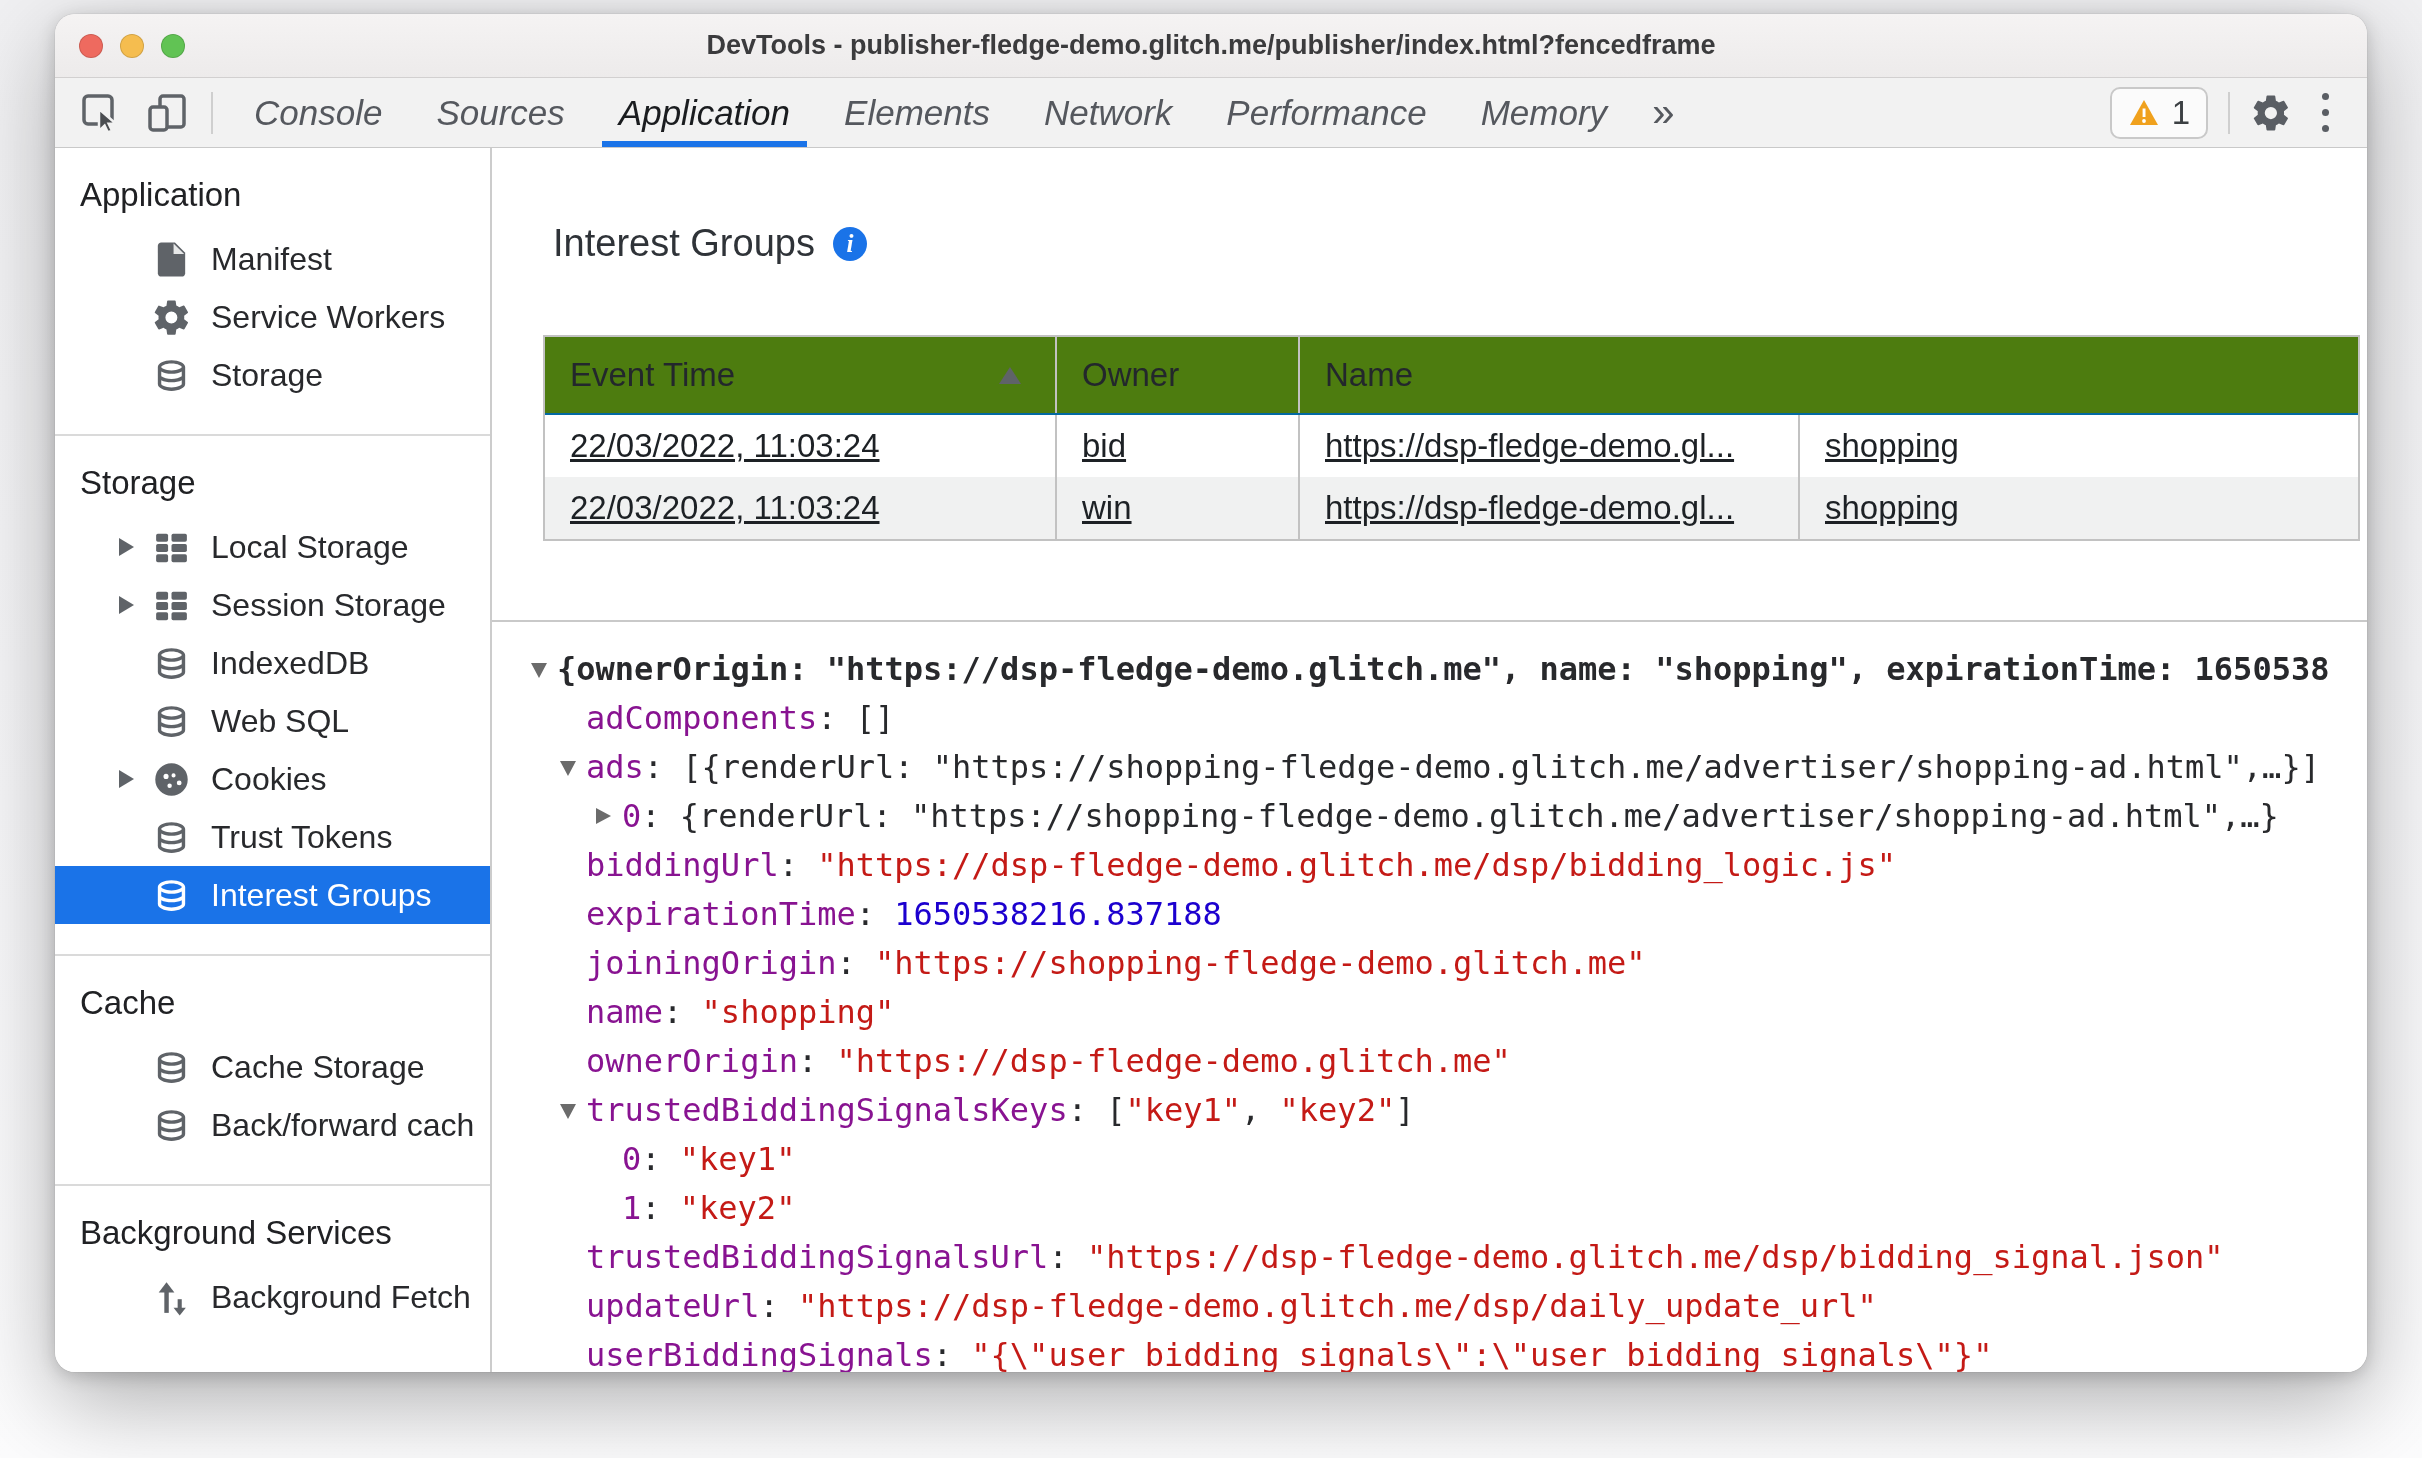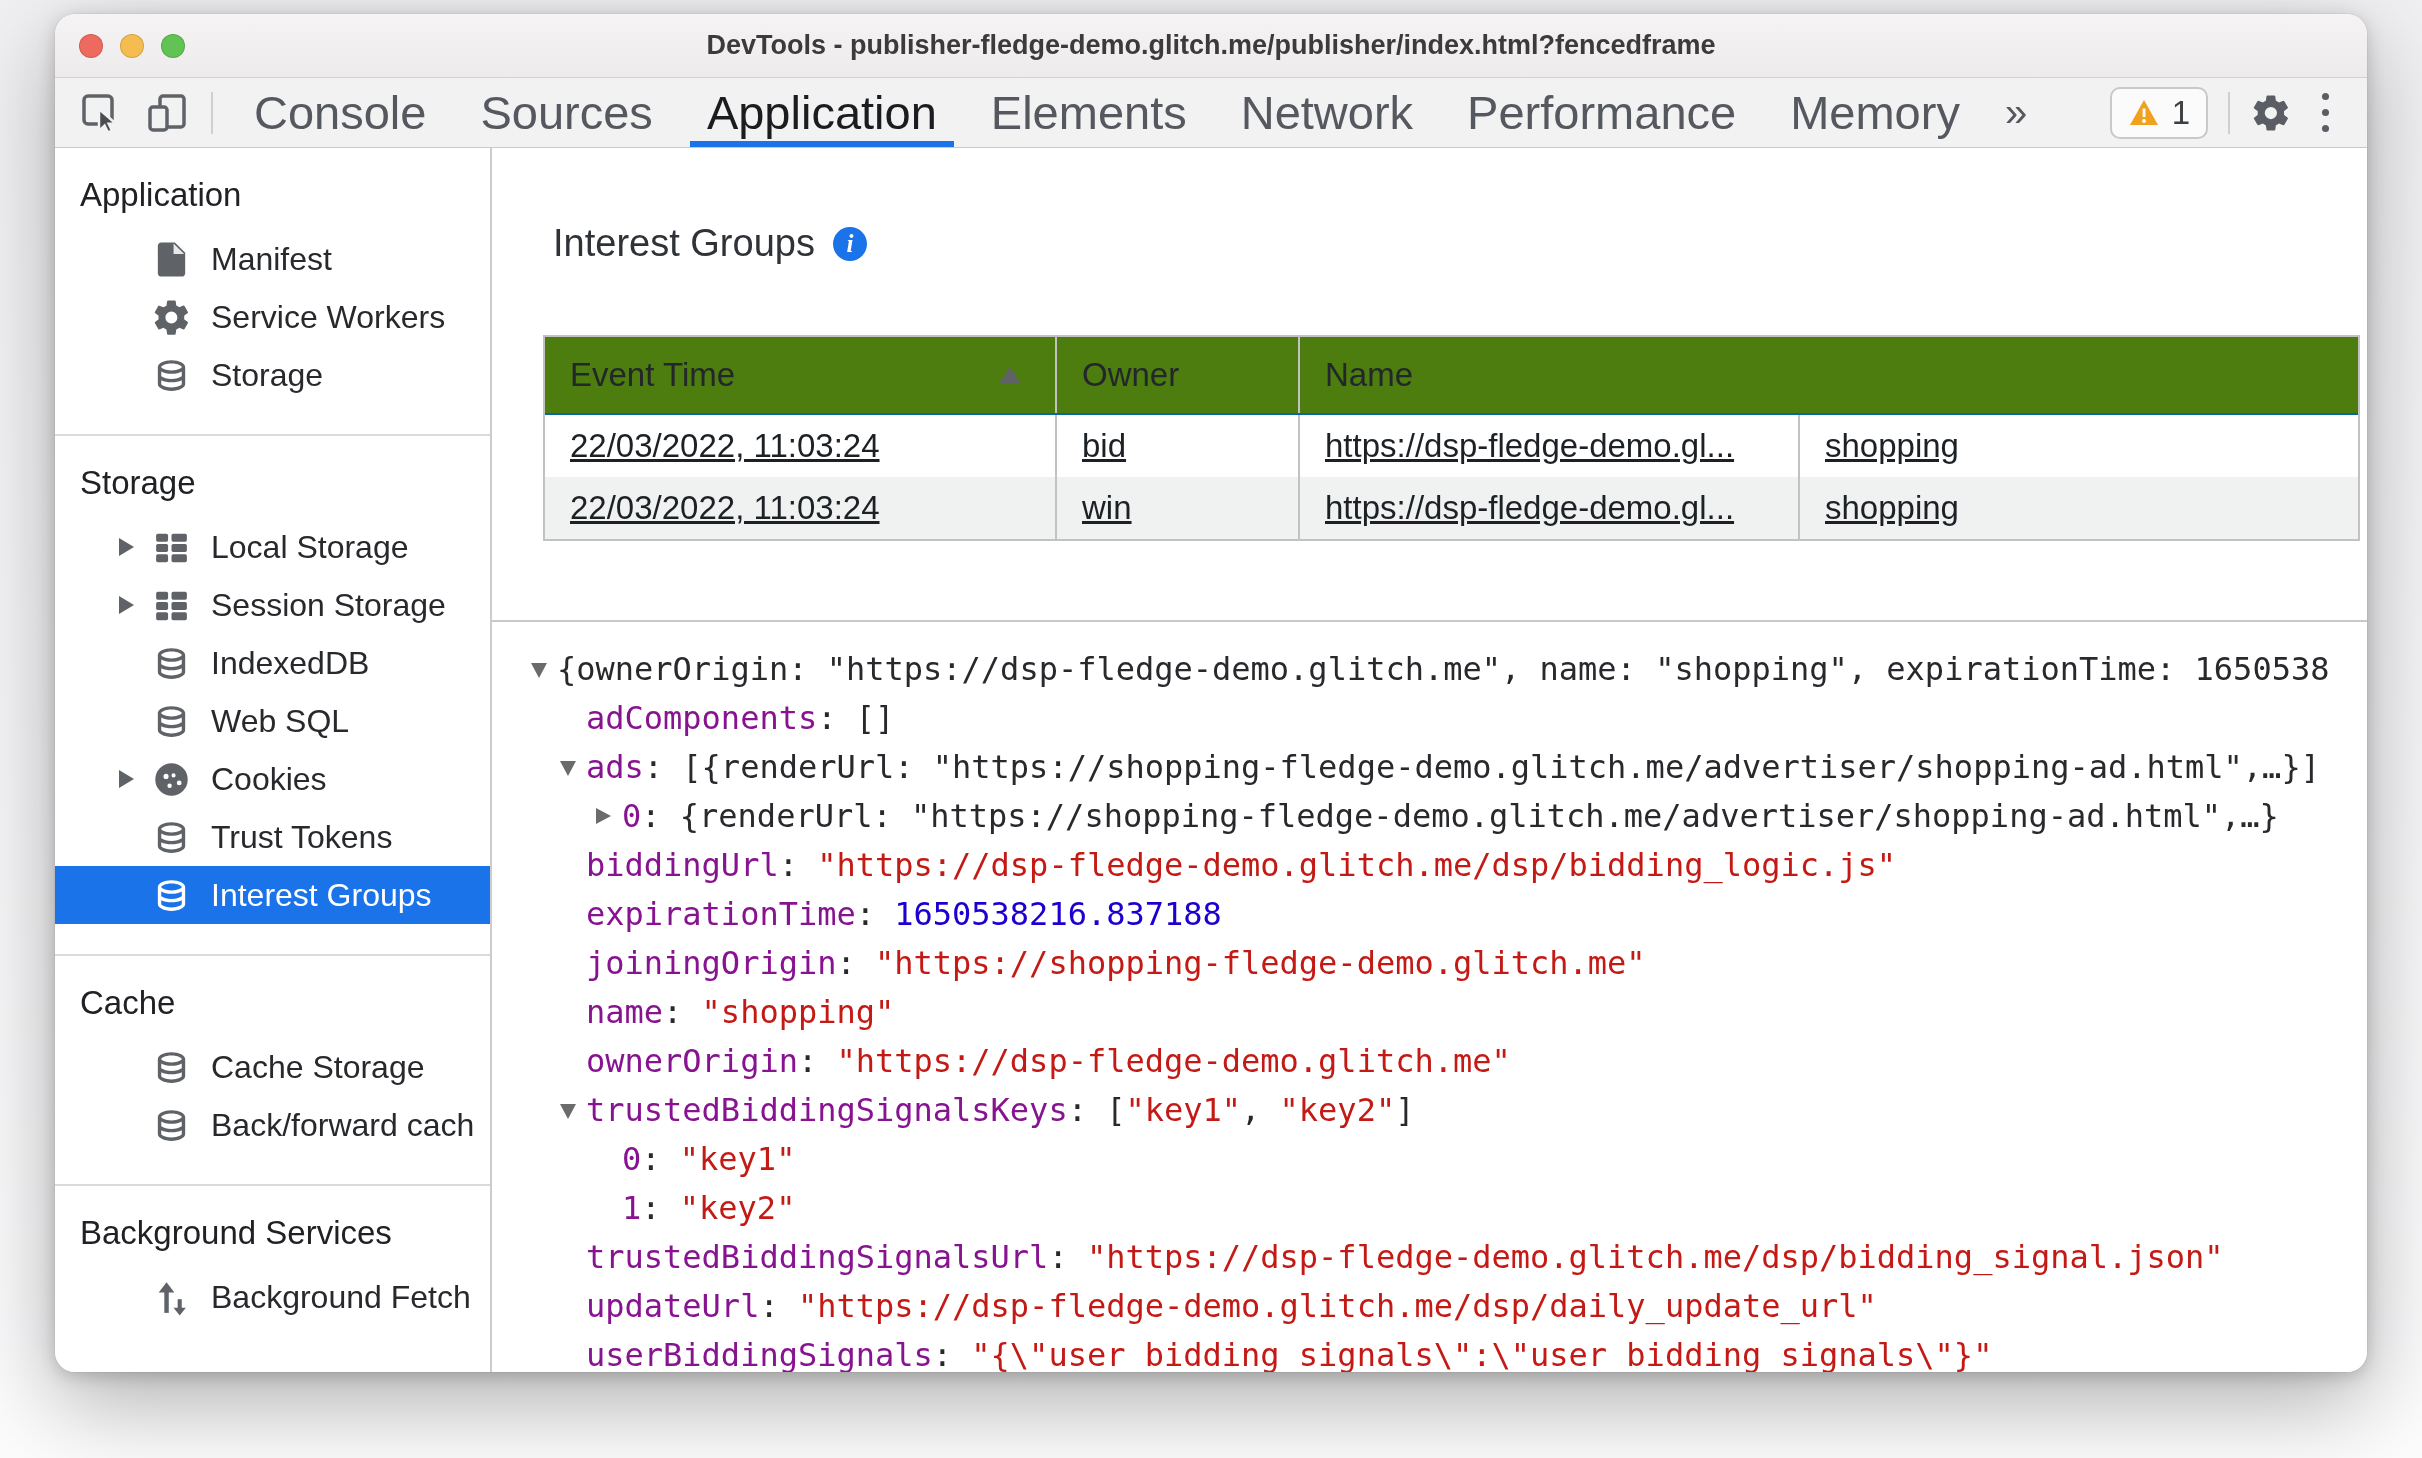--- a/index.html
+++ b/index.html
@@ -22,22 +22,22 @@
   .dot { width: 24px; height: 24px; border-radius: 50%; border: 1px solid rgba(0,0,0,.14); }
   .dot.red { background: #ee6a5f; } .dot.yellow { background: #f5bd4f; } .dot.green { background: #61c354; }
   .win-title { position: absolute; left: 200px; right: 200px; text-align: center;
     font-size: 27px; font-weight: bold; color: #3b3b3d; white-space: nowrap; overflow: hidden; }
   
   .toolbar { height: 70px; flex: 0 0 70px; background: #f2f2f2; border-bottom: 1px solid #c9c9c9;
     display: flex; align-items: stretch; }
   .tool-left { display: flex; align-items: center; padding-left: 24px; gap: 22px; }
   .vsep { width: 2px; height: 42px; background: #cfcfcf; }
   .tabs { display: flex; align-items: stretch; margin-left: 14px; }
-  .tab { display: flex; align-items: center; padding: 0 27px; font-size: 47px; color: #55585e;
-    position: relative; cursor: default; white-space: nowrap; }
+  .tab { display: flex; align-items: center; padding: 0 27px; font-size: 35px; color: #55585e;
+    position: relative; cursor: default; white-space: nowrap; font-style: italic; }
   .tab.selected { color: #1a1c1f; }
   .tab.selected::after { content: ""; position: absolute; left: 10px; right: 10px; bottom: 0;
     height: 6px; background: #1a73e8; }
   .more-tabs { display: flex; align-items: center; font-size: 40px; color: #55585e; padding: 0 18px; }
   .tool-right { margin-left: auto; display: flex; align-items: center; gap: 20px; padding-right: 28px; }
   .warn-badge { display: flex; align-items: center; gap: 12px; border: 2px solid #c9c9c9;
     border-radius: 10px; background: #fbfbfb; padding: 5px 16px; font-size: 33px; color: #3c4043; }
   .kebab { display: flex; flex-direction: column; gap: 9px; padding: 6px 10px; }
   .kebab i { width: 7px; height: 7px; border-radius: 50%; background: #5a5e64; display: block; }
   
@@ -72,21 +72,21 @@
   .th:last-child, .td:last-child { border-right: none; }
   .sort-asc { margin-left: auto; margin-right: 34px; width: 0; height: 0;
     border-bottom: 17px solid #5f6368; border-left: 11px solid transparent; border-right: 11px solid transparent; }
   .trow { height: 62px; background: #fff; }
   .trow.alt { background: #f0f1f1; }
   .td { display: flex; align-items: center; padding-left: 25px; font-size: 33px; color: #1d2125;
     border-right: 2px solid #c2c2c2; white-space: nowrap; overflow: hidden; text-decoration: underline; }
   .tree-section { margin-top: 79px; border-top: 2px solid #c9c9c9; padding-top: 22px; overflow: hidden; }
   .tree { font-family: "DejaVu Sans Mono", monospace; font-size: 32px; color: #28292c; }
   .tree-row { height: 49px; display: flex; align-items: center; white-space: pre; }
-  .ind0 { padding-left: 39px; } .ind1 { padding-left: 68px; } .ind2 { padding-left: 104px; }
+  .ind0 { padding-left: 39px; font-weight: bold; } .ind1 { padding-left: 68px; } .ind2 { padding-left: 104px; }
   .arrow { width: 26px; flex: 0 0 26px; display: flex; align-items: center; }
   .arr-down { width: 0; height: 0; border-top: 15px solid #6b6b6b;
     border-left: 8px solid transparent; border-right: 8px solid transparent; margin-top: 3px; }
   .arr-right { width: 0; height: 0; border-left: 15px solid #6b6b6b;
     border-top: 8px solid transparent; border-bottom: 8px solid transparent; }
   .seg-key { color: #881391; } .seg-str { color: #c41a16; }
   .seg-num { color: #1c00cf; } .seg-plain { color: #28292c; }
   .ticon { display: flex; align-items: center; }
 </style>
 </head>

